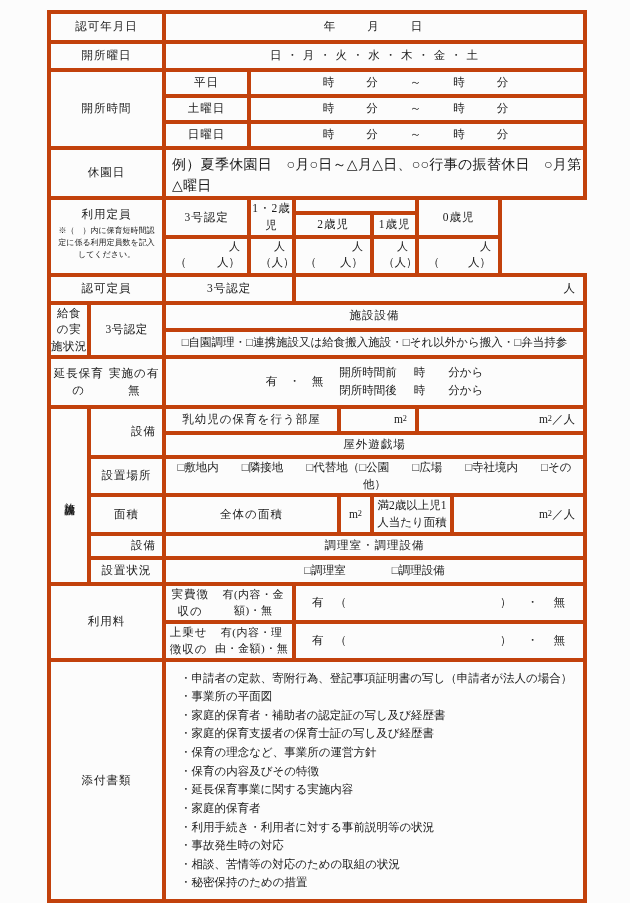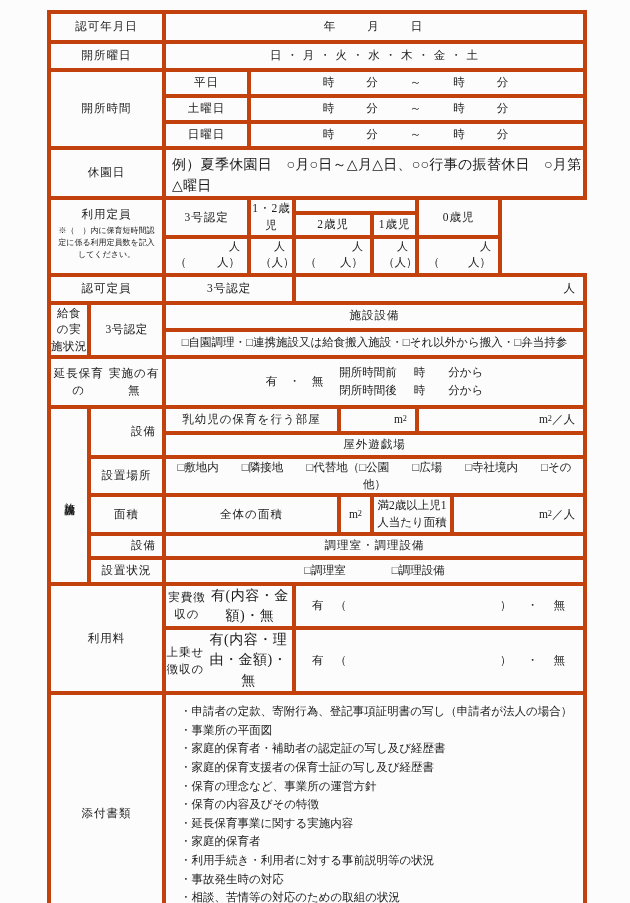--- a/index.html
+++ b/index.html
@@ -35,21 +35,21 @@
     text-align: center;
     font-size: 11.5px;
     line-height: 1.5;
     background: #fcfcfc;
   }
   .lbl {
     font-size: 11.5px;
     letter-spacing: 1px;
   }
   .lbl-sm {
-    font-size: 14px;
+    font-size: 11px;
     letter-spacing: 0.5px;
   }
   .lbl-xs {
     font-size: 8px;
     letter-spacing: 0px;
     line-height: 1.45;
   }
   .row-h26 { height: 26px; }
   .row-h24 { height: 24px; }
   .row-h22 { height: 22px; }

